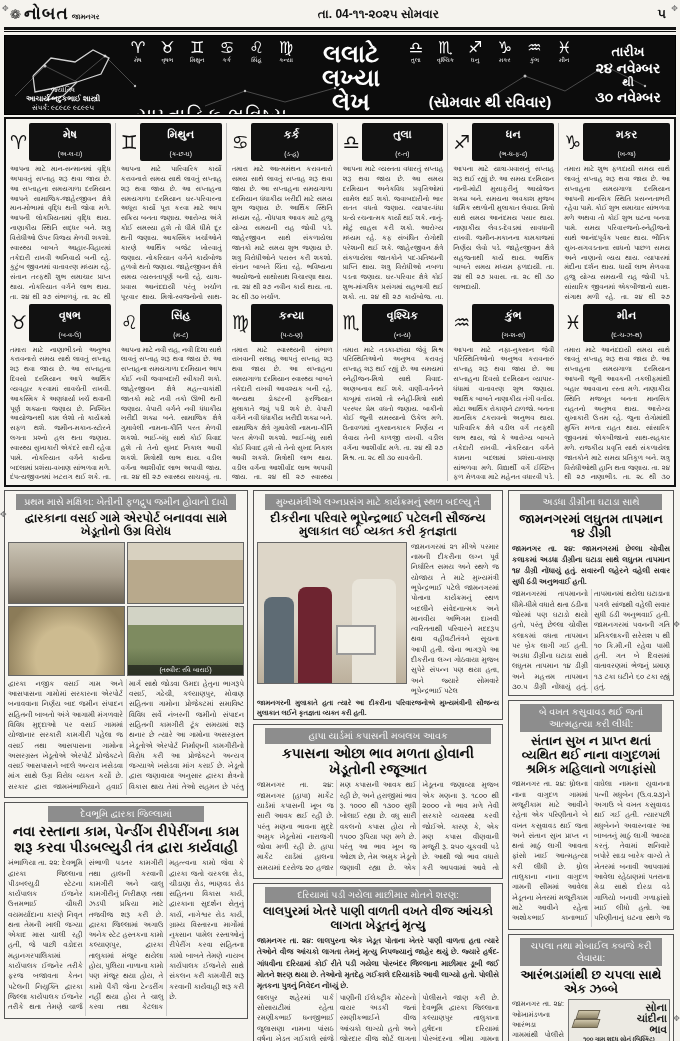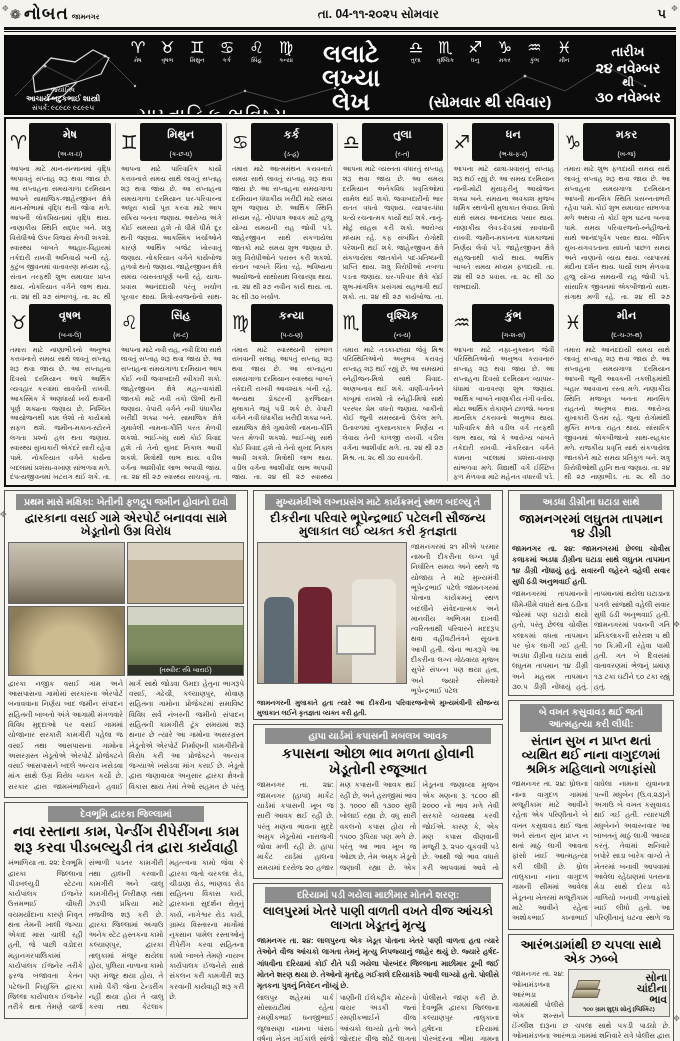--- a/index.html
+++ b/index.html
@@ -47,21 +47,21 @@
   .sign-head{display:flex;align-items:stretch;gap:2px;flex:0 0 auto;}
   .sign-ico{font-size:19px;line-height:1;display:flex;align-items:center;color:#111;}
   .sign-box{flex:1;background:#111;color:#fff;text-align:center;padding:1px 0;border-radius:2px;}
   .sign-name{font-size:11px;font-weight:800;line-height:1.05;}
   .sign-let{font-size:6.5px;line-height:1.1;}
   .sign-text{font-size:6.8px;line-height:1.45;text-align:justify;color:#222;flex:1 1 0;overflow:hidden;}
   
   .news{margin:3px 4px 0;display:grid;grid-template-columns:244px 250px 166px;column-gap:5px;height:552px;overflow:hidden;}
   .ncol{display:flex;flex-direction:column;gap:4px;overflow:hidden;}
   .art{border:1px solid #555;padding:2px 3px;background:#f7f5f0;}
-  .kicker{background:#8d8d8d;color:#fff;font-weight:700;font-size:9.5px;text-align:center;padding:2px 2px;margin:1px 8px 2px;}
+  .kicker{background:#8d8d8d;color:#fff;font-weight:400;font-size:9.5px;text-align:center;padding:2px 2px;margin:1px 8px 2px;}
   .headline{font-weight:800;text-align:center;line-height:1.12;margin:1px 0 3px;color:#0d0d0d;}
   .h-lg{font-size:12px;}
   .h-md{font-size:14px;}
   .h-sm{font-size:12.5px;}
   .body-txt{font-size:7.1px;line-height:1.45;text-align:justify;color:#222;overflow:hidden;}
   .cols2{column-count:2;column-gap:6px;column-rule:1px solid #ccc;}
   .cols3{column-count:3;column-gap:6px;column-rule:1px solid #ccc;}
   .lead{font-size:7.4px;font-weight:700;line-height:1.5;text-align:justify;margin-bottom:2px;color:#222;}
   
   .photo-grid{display:grid;grid-template-columns:1fr 1fr;gap:2px;margin-bottom:3px;}
@@ -346,20 +346,21 @@
         <div class="headline h-sm">જામનગરમાં લઘુતમ તાપમાન ૧૪ ડીગ્રી</div>
         <div class="lead">જામનગર તા. ૨૪: જામનગરમાં છેલ્લા ચોવીસ કલાકમાં અડધા ડીગ્રીના ઘટાડા સાથે લઘુતમ તાપમાન ૧૪ ડીગ્રી નોંધાયું હતું. સવારની લહેરને વહેલી સવાર સુધી ઠંડી અનુભવાઈ હતી.</div>
         <div class="body-txt cols2" style="height:104px;">જામનગરમાં તાપમાનનો ધીમે-ધીમે વધારો થતા ઠંડીના જોરમાં પણ ઘટાડો થયો હતો, પરંતુ છેલ્લા ચોવીસ કલાકમાં વધતા તાપમાન પર બ્રેક લાગી ગઈ હતી. અડધા ડીગ્રીના ઘટાડા સાથે લઘુતમ તાપમાન ૧૪ ડીગ્રી અને મહત્તમ તાપમાન ૩૦.૫ ડીગ્રી નોંધાયું હતું. તાપમાનમાં થયેલા ઘટાડાના પગલે સાંજથી વહેલી સવાર સુધી ઠંડી અનુભવાઈ હતી. જામનગરમાં પવનની ગતિ પ્રતિકલાકની સરેરાશ ૫ થી ૧૦ કિ.મી.ની રહેવા પામી હતી. ગત બે દિવસમાં વાતાવરણમાં ભેજનું પ્રમાણ ૧૩ ટકા ઘટીને ૬૦ ટકા રહ્યું હતું.</div>
       </div>
       <div class="art">
         <div class="kicker">બે વખત કસુવાવડ થઈ જતાં આત્મહત્યા કરી લીધી:</div>
         <div class="headline h-sm">સંતાન સુખ ન પ્રાપ્ત થતાં વ્યથિત થઈ નાના વાગુદળમાં શ્રમિક મહિલાનો ગળાફાંસો</div>
         <div class="body-txt cols2" style="height:148px;">જામનગર તા. ૨૪: ધ્રોલના નાના વાગુદળ ગામમાં મજૂરીકામ માટે આવીને રહેતા એક પરિણીતાને બે વખત કસુવાવડ થઈ જતા અને સંતાન સુખ પ્રાપ્ત ન થતાં માઠું લાગી આવતા ફાંસો ખાઈ આત્મહત્યા કરી લીધી છે. ધ્રોલ તાલુકાના નાના વાગુદળ ગામની સીમમાં આવેલા ખેડૂતના ખેતરમાં મજૂરીકામ માટે આવીને રહેતા અશોકભાઈ કાનાભાઈ વાઘેલા નામના યુવાનના પત્ની મધુબેન (ઉ.વ.૨૩)ને અગાઉ બે વખત કસુવાવડ થઈ ગઈ હતી. ત્યારપછી મધુબેનને અવારનવાર આ બાબતનું માઠું લાગી આવ્યા કરતું. તેવામાં શનિવારે બપોરે સાડા બારેક વાગ્યે તે ખેતરમાં બનાવી આપવામાં આવેલા રહેઠાણમાં પતરાના મેડા સાથે દોરડા વડે ગાળિયો બનાવી ગળાફાંસો ખાઈ લીધો હતો. આ પરિણીતાનું ઘટના સ્થળે જ મૃત્યુ નિપજ્યું છે. તેણીના પતિ અશોકભાઈ વાઘેલાનું પોલીસે નિવેદન નોંધ્યું છે.</div>
       </div>
       <div class="art">
+        <div class="kicker">ચપલા તથા મોબાઈલ કબજે કરી લેવાયા:</div>
         <div class="headline h-sm">આરંભડામાંથી છ ચપલા સાથે એક ઝબ્બે</div>
         <div class="body-txt" style="height:144px;">
           <div class="gold">
             <div class="gold-head">
               <span class="gbars">
                 <span class="gbar gb1"></span>
                   <span class="gbar gb2"></span>
               </span>
               <span class="gold-title">
                 <span>સોના</span><br>

